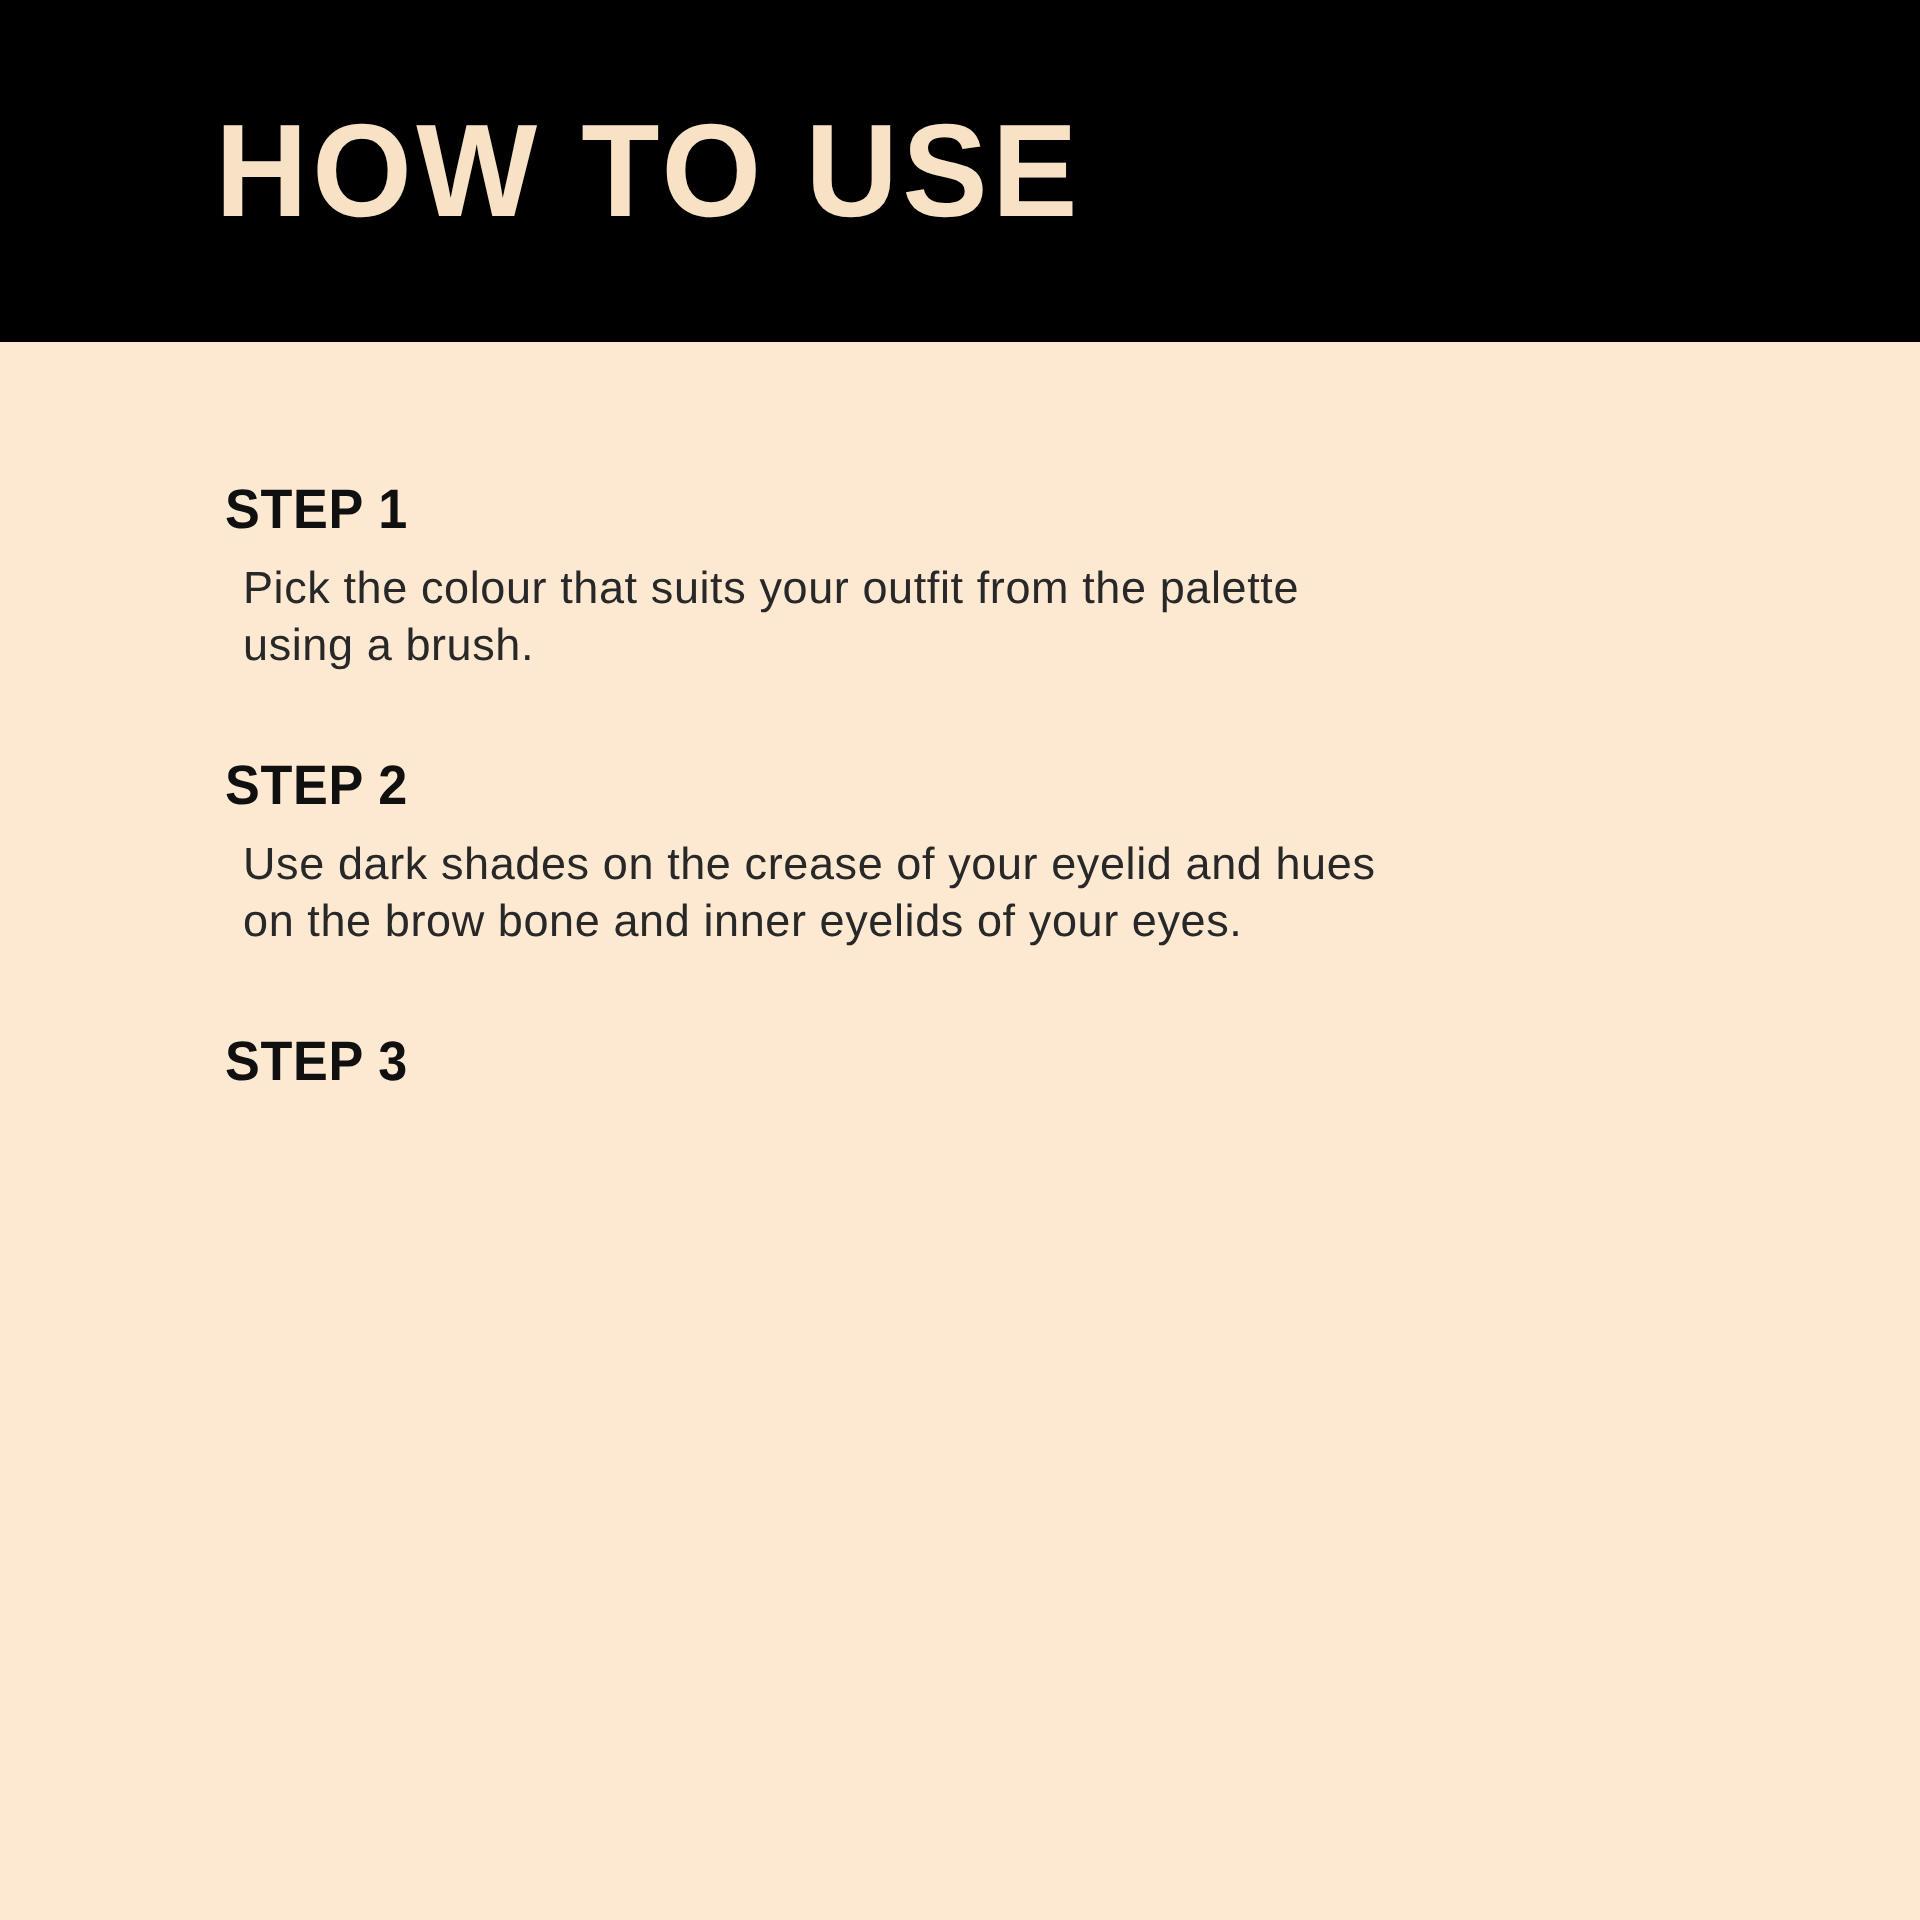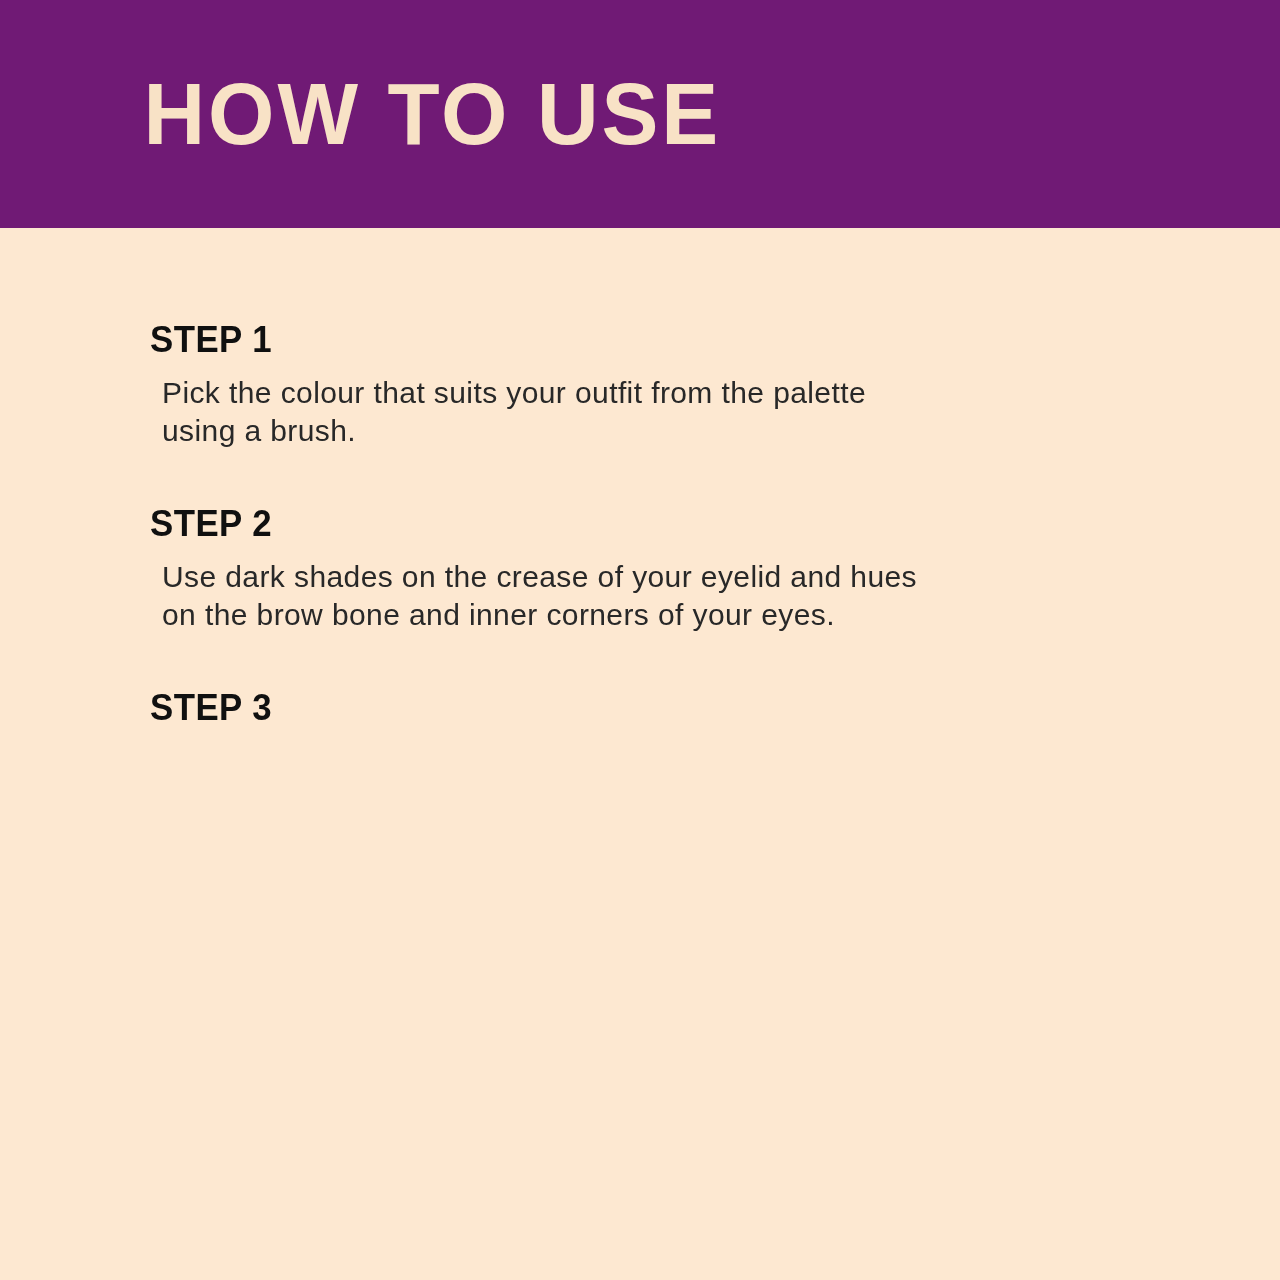--- a/index.html
+++ b/index.html
@@ -18,21 +18,21 @@
     width: 1280px;
     height: 1280px;
     background: #fde8d1;
   }
   .header-band {
     position: absolute;
     top: 0;
     left: 0;
     width: 1280px;
     height: 228px;
-    background: #701a75;
+    background: #000000;
     display: flex;
     align-items: center;
   }
   .page-title {
     margin: 0;
     padding-left: 148px;
     color: #f8e2c6;
     font-size: 88px;
     font-weight: 700;
     letter-spacing: 3px;
@@ -84,21 +84,21 @@
 
     <section class="step">
       <h2 class="step-heading">STEP 1</h2>
       <p class="step-body">Pick the colour that suits your outfit from the palette
 using a brush.</p>
     </section>
 
     <section class="step">
       <h2 class="step-heading">STEP 2</h2>
       <p class="step-body">Use dark shades on the crease of your eyelid and hues
-on the brow bone and inner corners of your eyes.</p>
+on the brow bone and inner eyelids of your eyes.</p>
     </section>
 
     <section class="step">
       <h2 class="step-heading">STEP 3</h2>
     </section>
 
 
   </div>
 
 </div>

